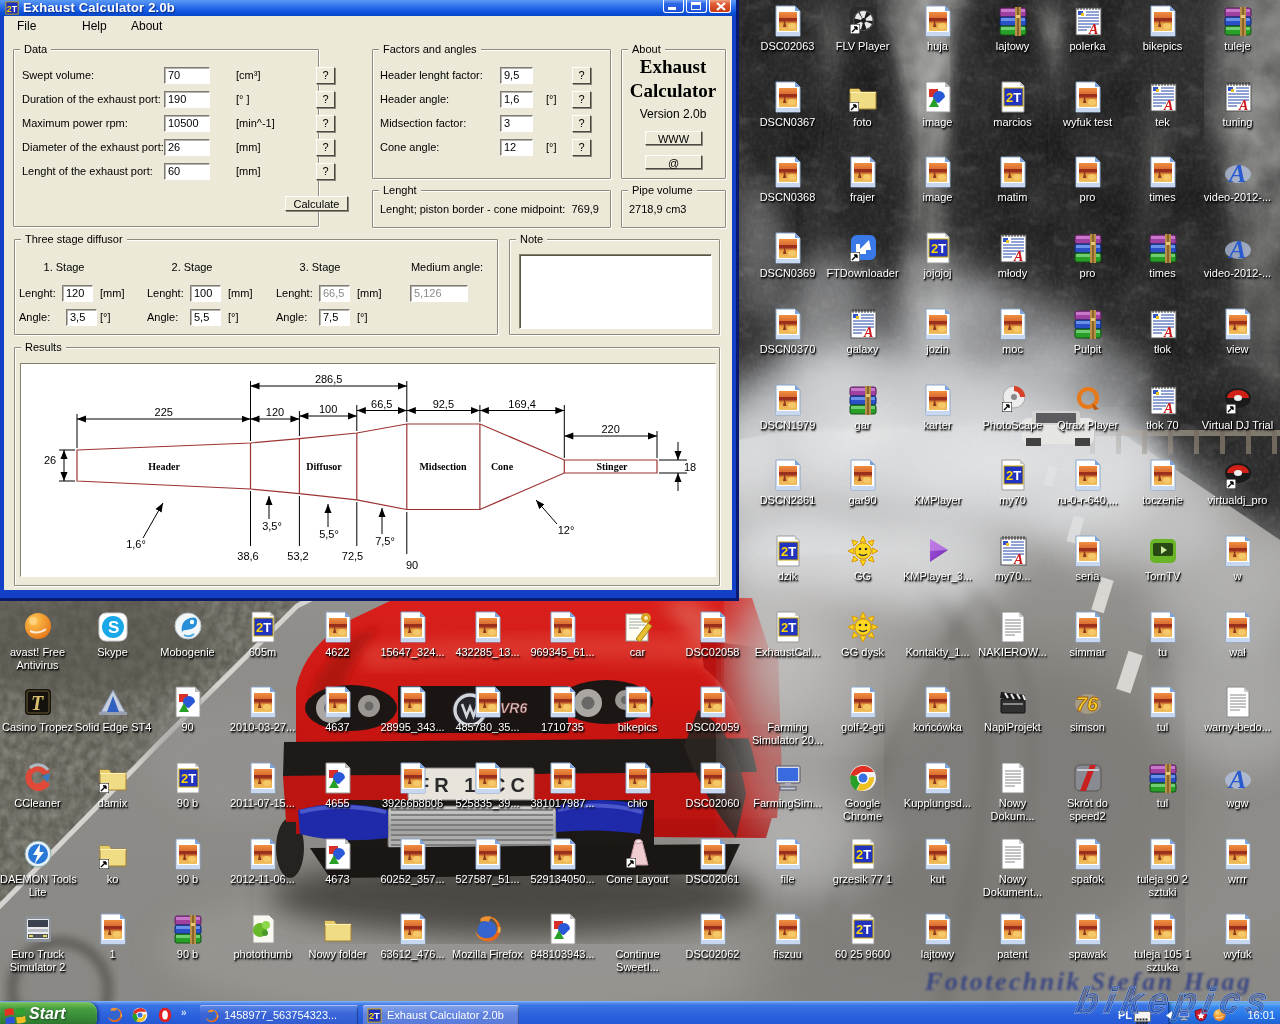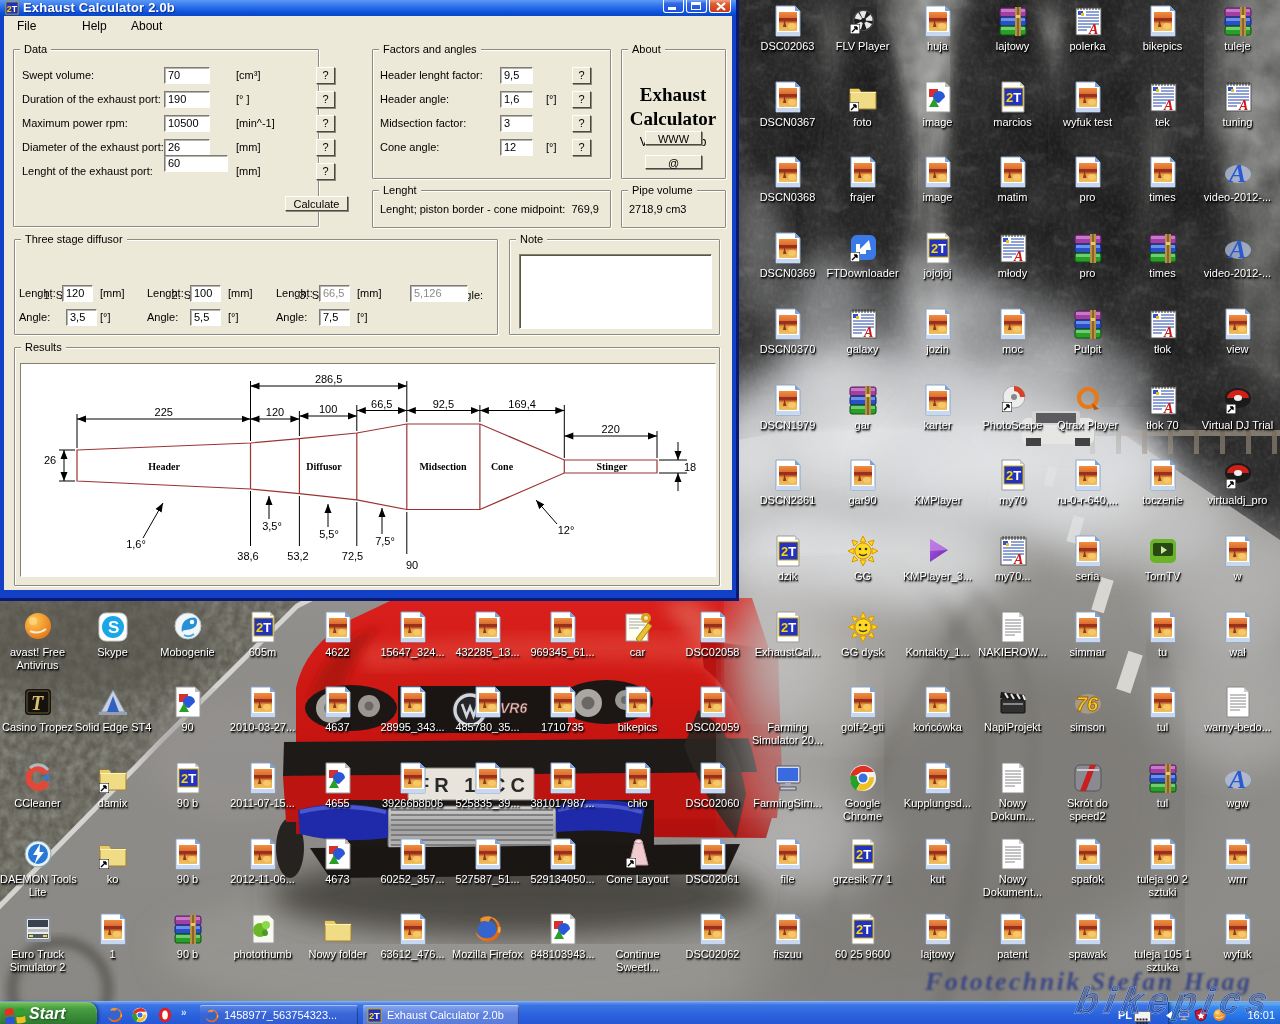--- a/index.html
+++ b/index.html
@@ -20,21 +20,21 @@
         text-shadow:1px 1px 1px #10308a; letter-spacing:0.2px;}
 .wbtn { position:absolute; top:0; width:21px; height:13px; border:1px solid #fff;
         border-radius:0 0 3px 3px; border-top:none; }
 #menu { position:absolute; left:4px; top:16px; width:728px; height:19px; background:#ece9d8; }
 #menu span { position:absolute; top:3px; font-size:12px; color:#000; }
 .grp { position:absolute; border:1px solid #8d8b7e; border-radius:1px;
        box-shadow:1px 1px 0 #ffffff, inset 1px 1px 0 #ffffff; }
 .grp>span { position:absolute; top:-7px; background:#ece9d8; padding:0 4px; font-size:11px;
             line-height:13px; white-space:nowrap; }
 .lbl { position:absolute; font-size:11px; line-height:13px; white-space:nowrap; color:#000; }
-.ctr { position:absolute; font-size:11px; line-height:13px; white-space:nowrap; color:#000; transform:translateX(-50%);margin-top:28px; }
+.ctr { position:absolute; font-size:11px; line-height:13px; white-space:nowrap; color:#000; transform:translateX(-50%); }
 .fld { position:absolute; height:17px; background:#fff; border:1px solid #7b7b7b;
        border-right-color:#fff; border-bottom-color:#fff; font-size:11px; line-height:15px;
        padding-left:3px; box-shadow:inset 1px 1px 0 #b8b4a8; }
 .btn { position:absolute; background:#ece9d8; border:1px solid; border-color:#fffef8 #4a4a42 #4a4a42 #fffef8;
        box-shadow:1px 1px 0 #8a887c; font-size:11px; text-align:center; color:#000; line-height:14px;}
 .qb { width:19px; height:17px; line-height:15px; }
 .sunk { position:absolute; background:#fff; border:1px solid #828068;
         border-right-color:#fff; border-bottom-color:#fff; box-shadow:inset 1px 1px 0 #565648; }
 #draw { position:absolute; left:0; top:0; background:#fff; }
 #taskbar { position:absolute; left:0; top:995px; width:1280px; height:27px;
@@ -1413,21 +1413,21 @@
 <div class="btn qb" style="left:316px;top:91px">?</div>
 <div class="lbl" style="left:22px;top:117px">Maximum power rpm:</div>
 <div class="fld" style="left:164px;top:115px;width:46px;color:#000">10500</div>
 <div class="lbl" style="left:236px;top:117px">[min^-1]</div>
 <div class="btn qb" style="left:316px;top:115px">?</div>
 <div class="lbl" style="left:22px;top:141px">Diameter of the exhaust port:</div>
 <div class="fld" style="left:164px;top:139px;width:46px;color:#000">26</div>
 <div class="lbl" style="left:236px;top:141px">[mm]</div>
 <div class="btn qb" style="left:316px;top:139px">?</div>
 <div class="lbl" style="left:22px;top:165px">Lenght of the exhaust port:</div>
-<div class="fld" style="left:164px;top:155px;width:64px;color:#000">60</div>
+<div class="fld" style="left:164px;top:163px;width:46px;color:#000">60</div>
 <div class="lbl" style="left:236px;top:165px">[mm]</div>
 <div class="btn qb" style="left:316px;top:163px">?</div>
 <div class="btn" style="left:285px;top:196px;width:63px;height:15px">Calculate</div>
 <div class="grp" style="left:372px;top:49px;width:239px;height:130px">
       <span style="left:6px">Factors and angles</span>
     </div>
 <div class="lbl" style="left:380px;top:69px">Header lenght factor:</div>
 <div class="fld" style="left:500px;top:67px;width:33px;color:#000">9,5</div>
 <div class="btn qb" style="left:572px;top:67px">?</div>
 <div class="lbl" style="left:380px;top:93px">Header angle:</div>

